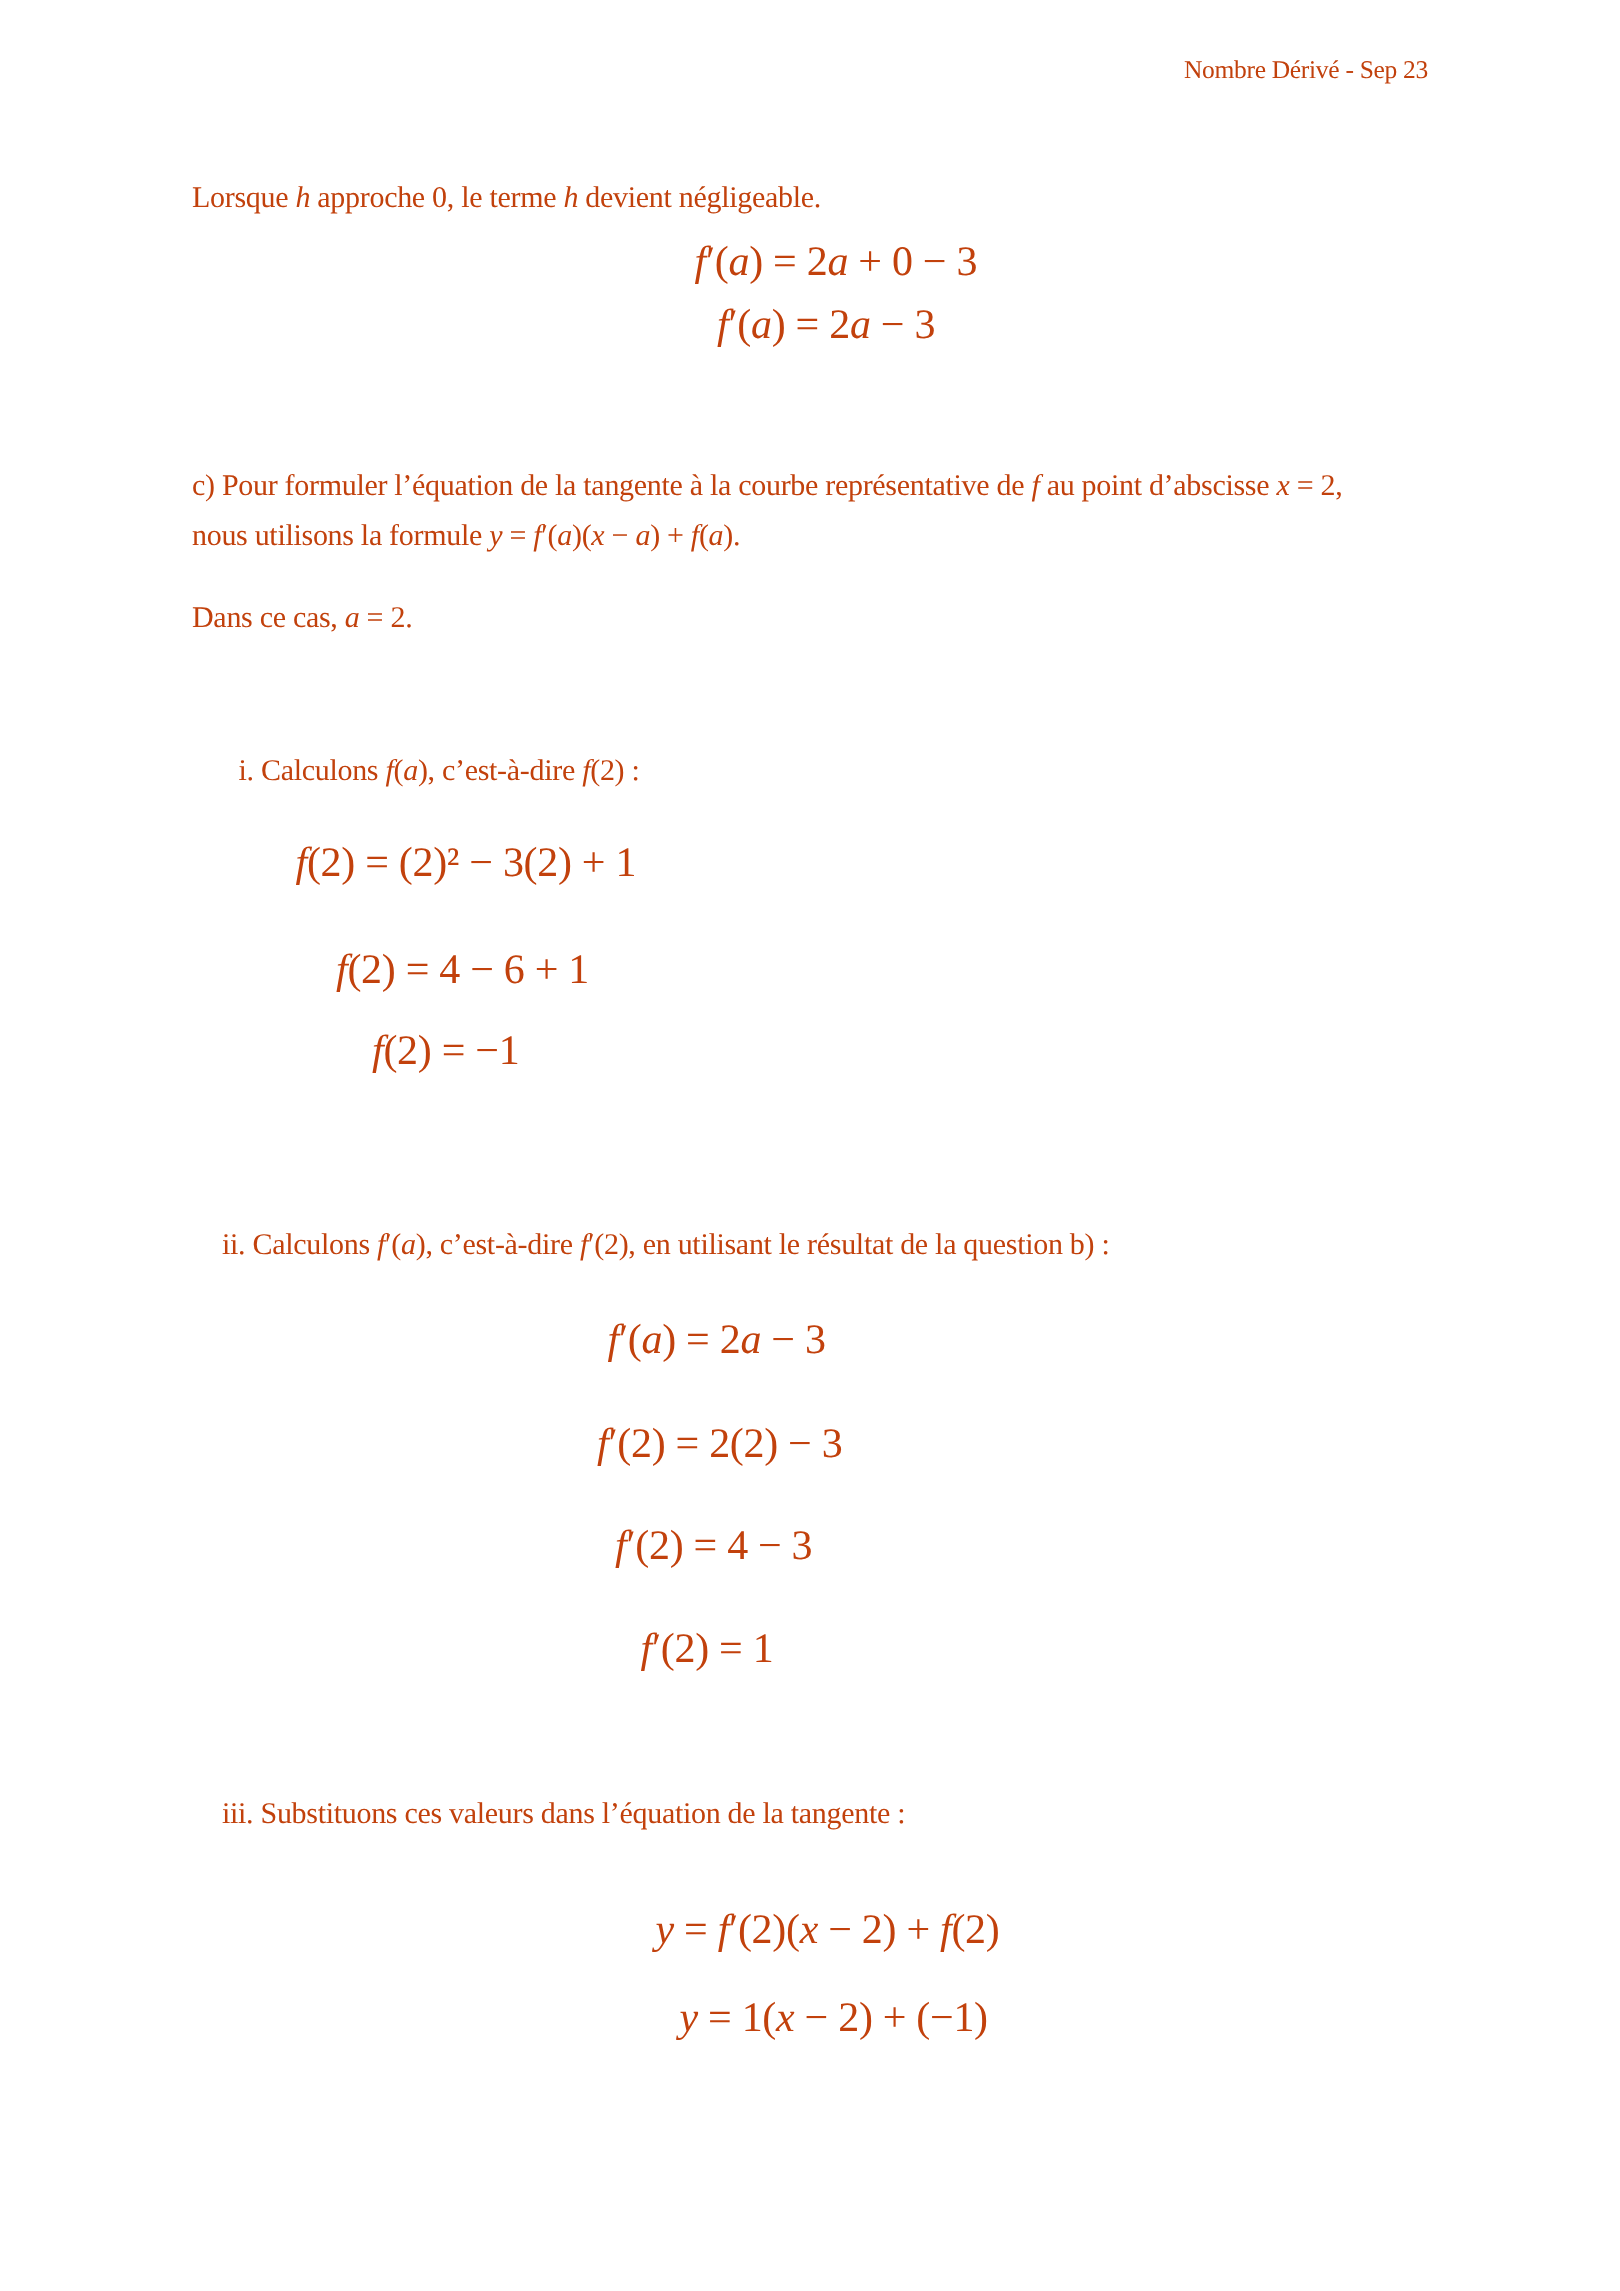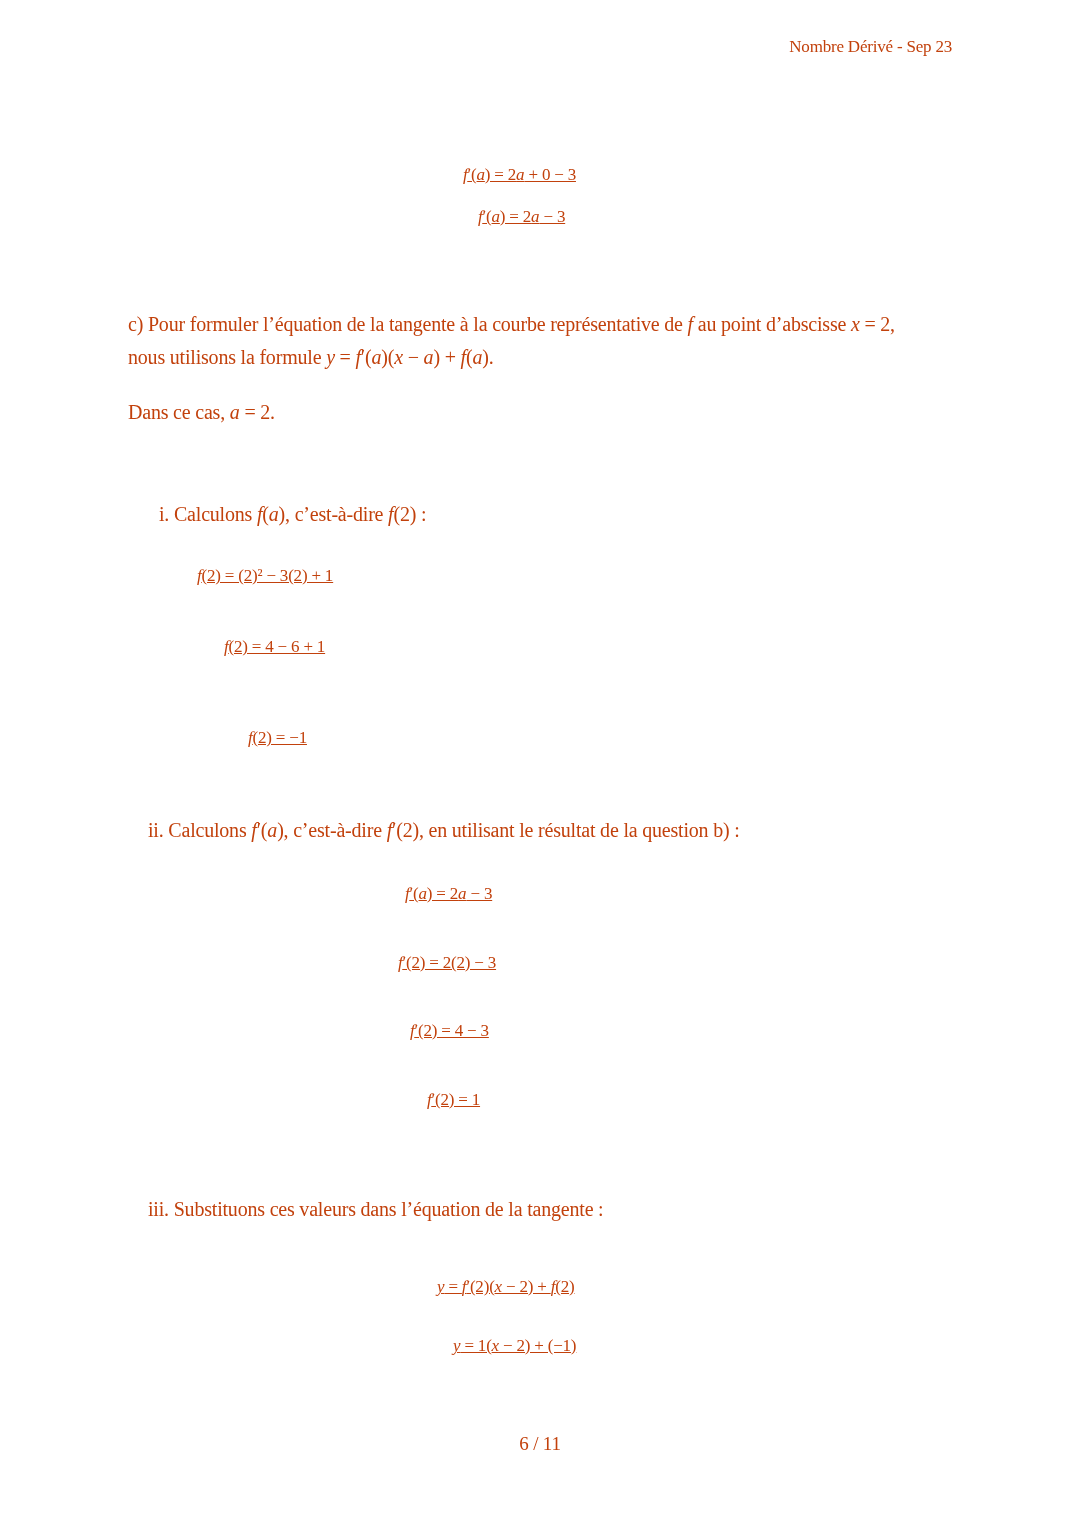--- a/index.html
+++ b/index.html
@@ -16,52 +16,52 @@
   }
   .txt {
     position: absolute;
     font-size: 20px;
     line-height: 27px;
     color: #c2410c;
     letter-spacing: -0.2px;
     white-space: nowrap;
   }
   .eq {
-    font-size: 17px;
-    text-decoration: underline;
+    font-size: 28px;
   }
   .txt i { font-style: italic; }
   #hdr   { top: 33px;  right: 128px; font-size: 17px; }
   #p-neg { left: 128px; top: 119px; }
   #eq-a1 { left: 463px; top: 161px; }
   #eq-a2 { left: 478px; top: 203px; }
   #p-der { left: 128px; top: 245px; }
   #p-qc  { left: 128px; top: 308px; line-height: 33px; }
   #p-ca  { left: 128px; top: 399px; }
   #st-i  { left: 148px; top: 501px; margin-left: 11px; }
   #eq-b1 { left: 197px; top: 562px; }
   #eq-b2 { left: 224px; top: 633px; }
-  #eq-b3 { left: 248px; top: 724px; }
+  #eq-b3 { left: 248px; top: 687px; }
   #st-ii { left: 148px; top: 817px; }
   #eq-c1 { left: 405px; top: 880px; }
   #eq-c2 { left: 398px; top: 949px; }
   #eq-c3 { left: 410px; top: 1017px; }
   #eq-c4 { left: 427px; top: 1086px; }
   #st-iii{ left: 148px; top: 1196px; }
   #eq-d1 { left: 437px; top: 1261px; margin-top: 12px; }
   #eq-d2 { left: 453px; top: 1332px; }
   #ftr   { left: 0; right: 0; top: 1430px; text-align: center; font-size: 19px; }
 </style>
 </head>
 <body>
 
 <div class="page">
 
   <div id="hdr" class="txt">Nombre Dérivé - Sep 23</div>
 
+  <div id="p-neg" class="txt">Lorsque <i>h</i> approche 0, le terme <i>h</i> devient négligeable.</div>
 
   <div id="eq-a1" class="txt eq"><i>f</i>′(<i>a</i>) = 2<i>a</i> + 0 − 3</div>
   <div id="eq-a2" class="txt eq"><i>f</i>′(<i>a</i>) = 2<i>a</i> − 3</div>
 
 
   <div id="p-qc" class="txt">c) Pour formuler l’équation de la tangente à la courbe représentative de <i>f</i> au point d’abscisse <i>x</i> = 2,<br>nous utilisons la formule <i>y</i> = <i>f</i>′(<i>a</i>)(<i>x</i> − <i>a</i>) + <i>f</i>(<i>a</i>).</div>
 
   <div id="p-ca" class="txt">Dans ce cas, <i>a</i> = 2.</div>
 
   <div id="st-i" class="txt">i. Calculons <i>f</i>(<i>a</i>), c’est-à-dire <i>f</i>(2) :</div>
@@ -75,15 +75,14 @@
   <div id="eq-c1" class="txt eq"><i>f</i>′(<i>a</i>) = 2<i>a</i> − 3</div>
   <div id="eq-c2" class="txt eq"><i>f</i>′(2) = 2(2) − 3</div>
   <div id="eq-c3" class="txt eq"><i>f</i>′(2) = 4 − 3</div>
   <div id="eq-c4" class="txt eq"><i>f</i>′(2) = 1</div>
 
   <div id="st-iii" class="txt">iii. Substituons ces valeurs dans l’équation de la tangente :</div>
 
   <div id="eq-d1" class="txt eq"><i>y</i> = <i>f</i>′(2)(<i>x</i> − 2) + <i>f</i>(2)</div>
   <div id="eq-d2" class="txt eq"><i>y</i> = 1(<i>x</i> − 2) + (−1)</div>
 
-  <div id="ftr" class="txt">6 / 11</div>
 
 </div>
 
 </body></html>

